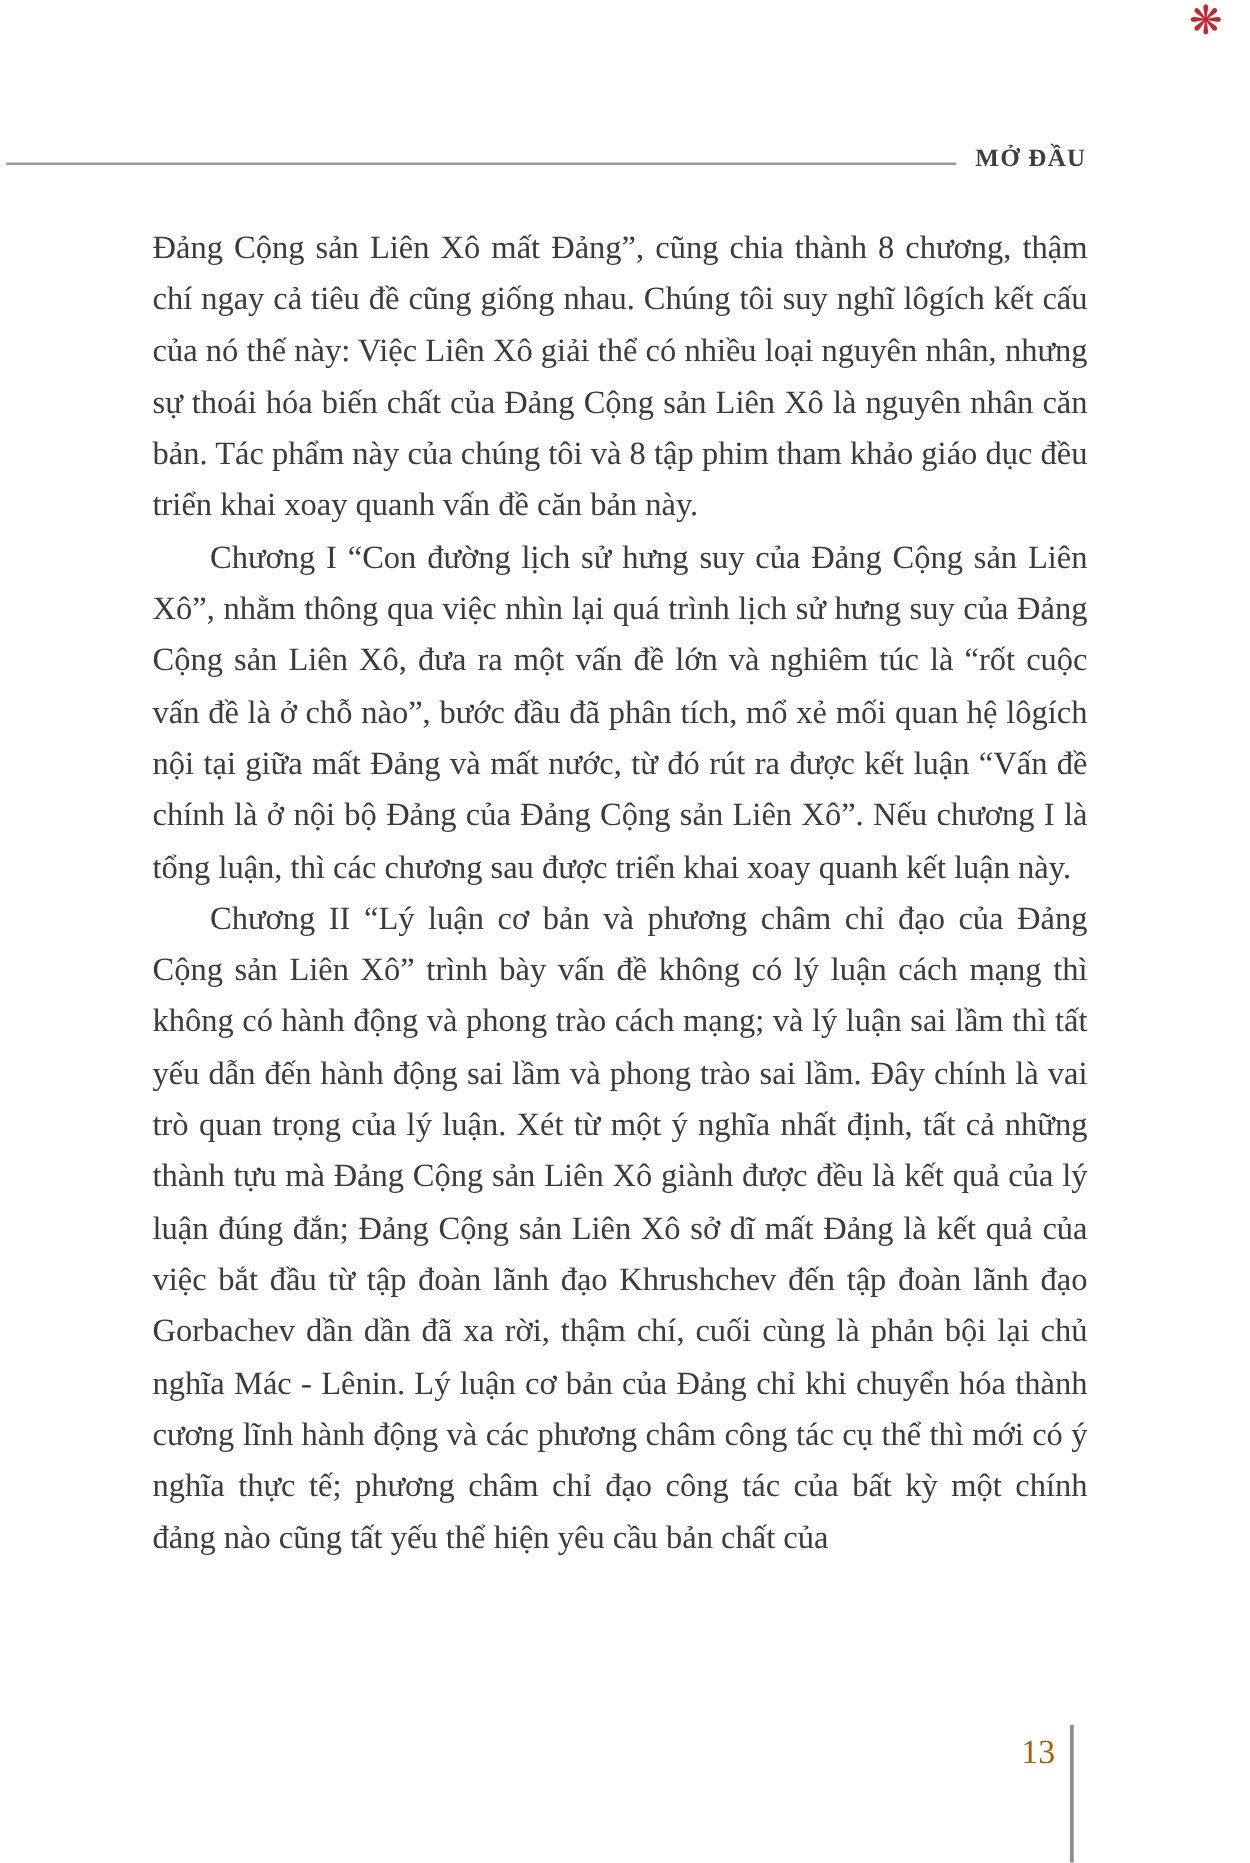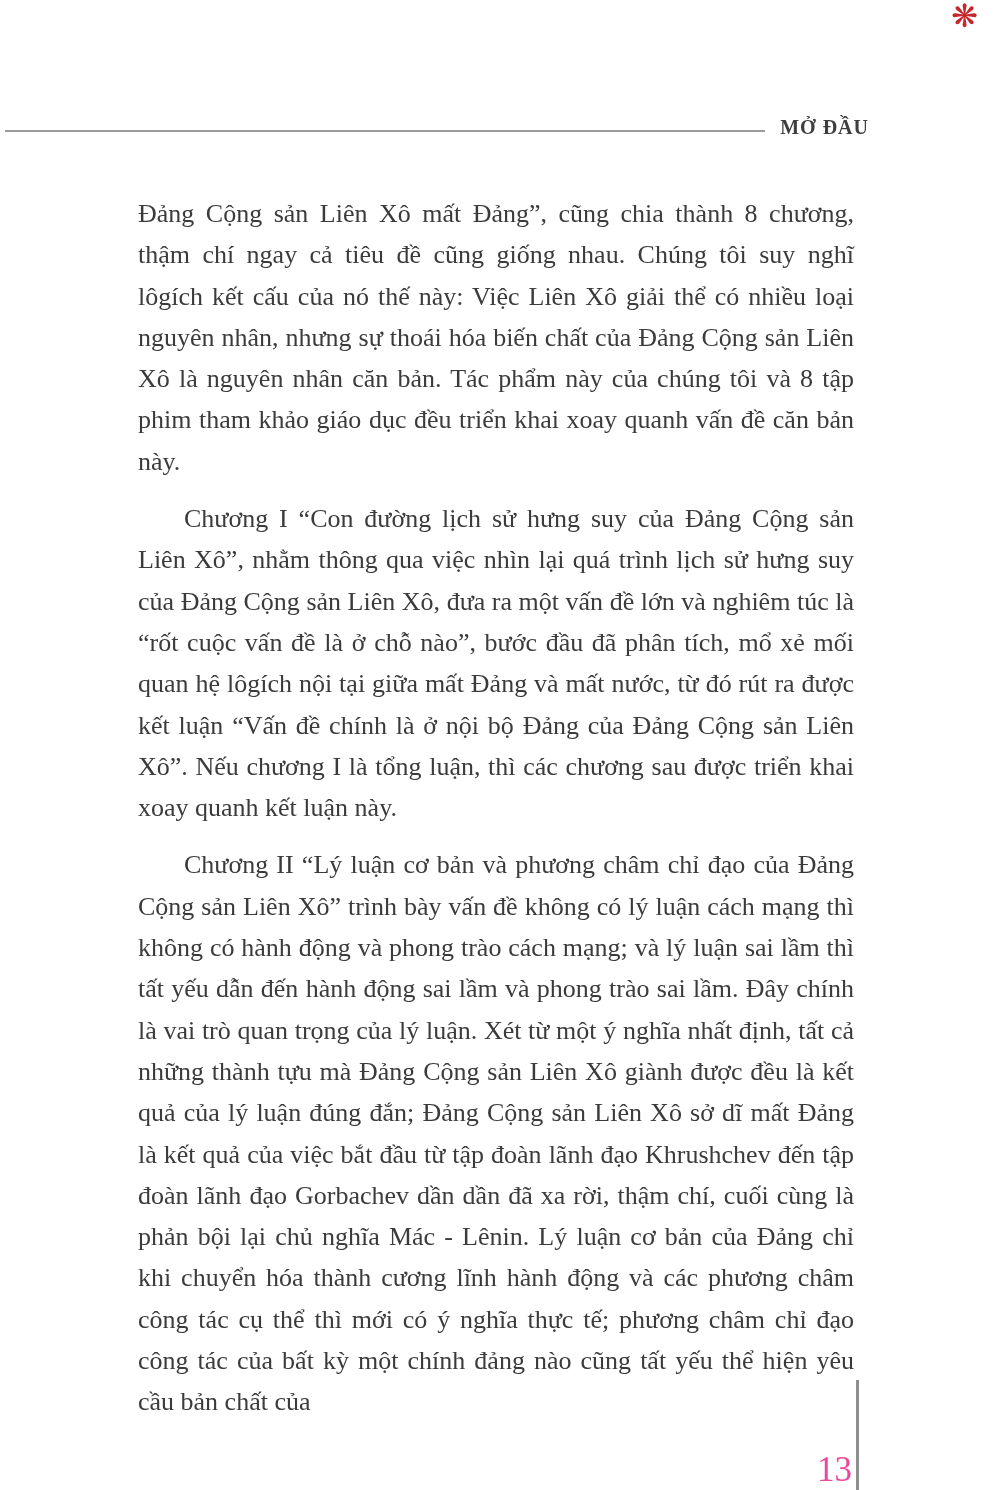--- a/index.html
+++ b/index.html
@@ -51,30 +51,30 @@
     top: 177px;
     left: 122px;
     width: 748px;
     font-size: 26px;
     line-height: 41.3px;
     color: #3b3b3b;
     text-align: justify;
   }
   .para {
     text-indent: 46px;
-    margin: 16px;
+    margin: 0;
   }
   .para.no-indent { text-indent: 0; }
   
   .page-num {
     position: absolute;
-    top: 1450px;
+    top: 1386px;
     left: 817px;
-    font-size: 35px;
-    color: #ec4899;
+    font-size: 27px;
+    color: #a16207;
   }
   .page-num-rule {
     position: absolute;
     top: 1380px;
     left: 856px;
     width: 3px;
     height: 110px;
     background: #8f8f8f;
   }
 </style>

